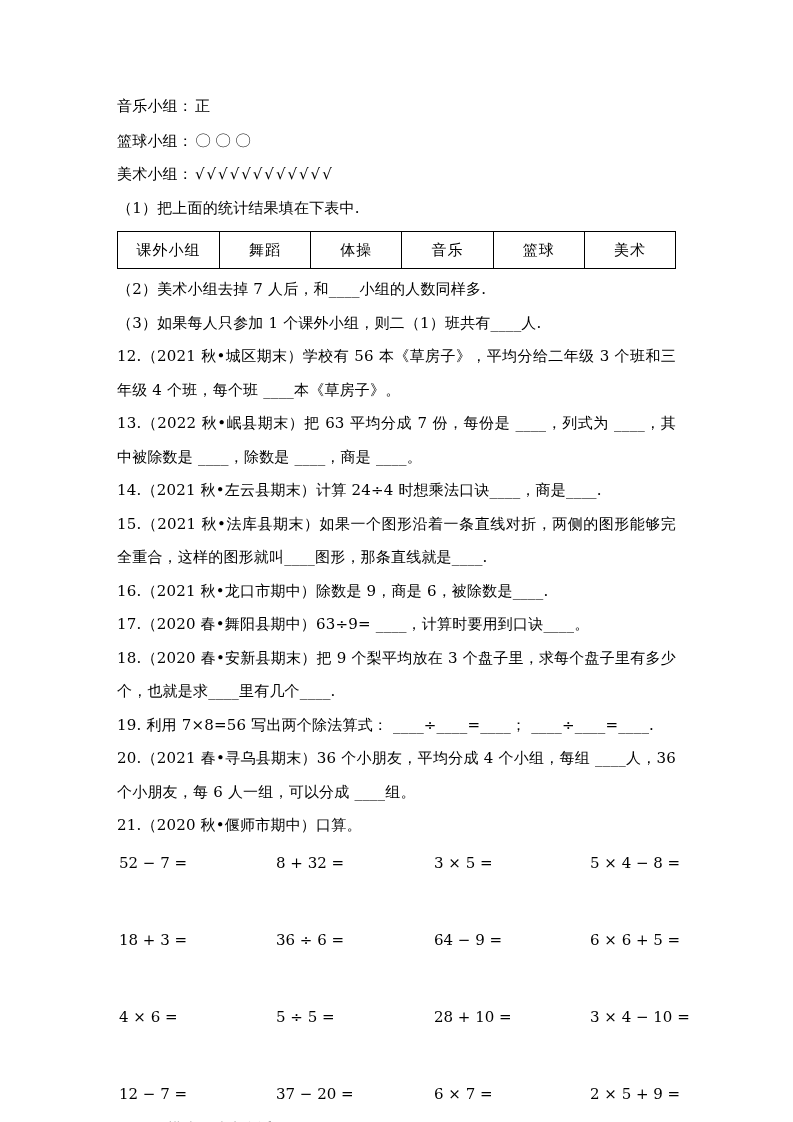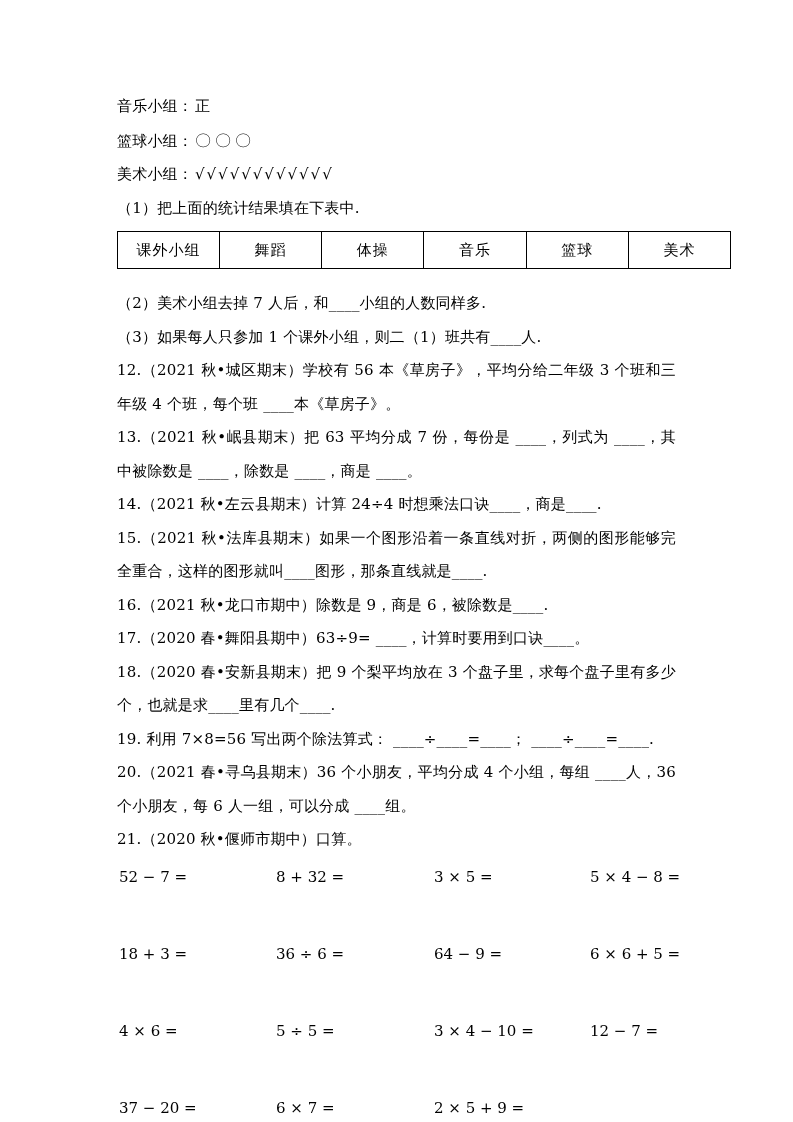--- a/index.html
+++ b/index.html
@@ -20,23 +20,23 @@
     margin: 0;
     font-size: 15px;
     line-height: 33.5px;
     text-align: justify;
     letter-spacing: 0.2px;
   }
   .tally-marks { letter-spacing: 2px; padding-left: 2px; }
   .tally-marks.circles { font-size: 16px; letter-spacing: 4px; }
 
   table.stats {
-    width: 614px;
+    width: 559px;
     border-collapse: collapse;
-    margin: 6px 0 18px 0;
+    margin: 6px 0 4px 0;
     table-layout: fixed;
   }
   table.stats td {
     border: 1.4px solid #000000;
     height: 34px;
     text-align: center;
     vertical-align: middle;
     font-size: 15px;
     letter-spacing: 1px;
   }
@@ -85,21 +85,21 @@
       <td>篮球</td>
       <td>美术</td>
     </tr>
   </tbody>
     </table>
 
   <p class="line">（2）美术小组去掉 7 人后，和____小组的人数同样多.</p>
   <p class="line">（3）如果每人只参加 1 个课外小组，则二（1）班共有____人.</p>
 
   <p class="line">12.（2021 秋•城区期末）学校有 56 本《草房子》，平均分给二年级 3 个班和三年级 4 个班，每个班 ____本《草房子》。</p>
-  <p class="line">13.（2021 秋•岷县期末）把 63 平均分成 7 份，每份是 ____，列式为 ____，其中被除数是 ____，除数是 ____，商是 ____。</p>
+  <p class="line">13.（2022 秋•岷县期末）把 63 平均分成 7 份，每份是 ____，列式为 ____，其中被除数是 ____，除数是 ____，商是 ____。</p>
   <p class="line">14.（2021 秋•左云县期末）计算 24÷4 时想乘法口诀____，商是____.</p>
   <p class="line">15.（2021 秋•法库县期末）如果一个图形沿着一条直线对折，两侧的图形能够完全重合，这样的图形就叫____图形，那条直线就是____.</p>
   <p class="line">16.（2021 秋•龙口市期中）除数是 9，商是 6，被除数是____.</p>
   <p class="line">17.（2020 春•舞阳县期中）63÷9= ____，计算时要用到口诀____。</p>
   <p class="line">18.（2020 春•安新县期末）把 9 个梨平均放在 3 个盘子里，求每个盘子里有多少个，也就是求____里有几个____.</p>
   <p class="line">19. 利用 7×8=56 写出两个除法算式： ____÷____=____； ____÷____=____.</p>
   <p class="line">20.（2021 春•寻乌县期末）36 个小朋友，平均分成 4 个小组，每组 ____人，36 个小朋友，每 6 人一组，可以分成 ____组。</p>
 
 
   <p class="line">21.（2020 秋•偃师市期中）口算。</p>
@@ -108,20 +108,21 @@
     <div class="cell">52 − 7 =</div>
     <div class="cell">8 + 32 =</div>
     <div class="cell">3 × 5 =</div>
     <div class="cell">5 × 4 − 8 =</div>
     <div class="cell">18 + 3 =</div>
     <div class="cell">36 ÷ 6 =</div>
     <div class="cell">64 − 9 =</div>
     <div class="cell">6 × 6 + 5 =</div>
     <div class="cell">4 × 6 =</div>
     <div class="cell">5 ÷ 5 =</div>
+    <div class="cell">28 + 10 =</div>
     <div class="cell">3 × 4 − 10 =</div>
     <div class="cell">12 − 7 =</div>
     <div class="cell">37 − 20 =</div>
     <div class="cell">6 × 7 =</div>
     <div class="cell">2 × 5 + 9 =</div>
   </div>
 
   <p class="line">22．在横线里填上合适的数.</p>
 
 </div>

